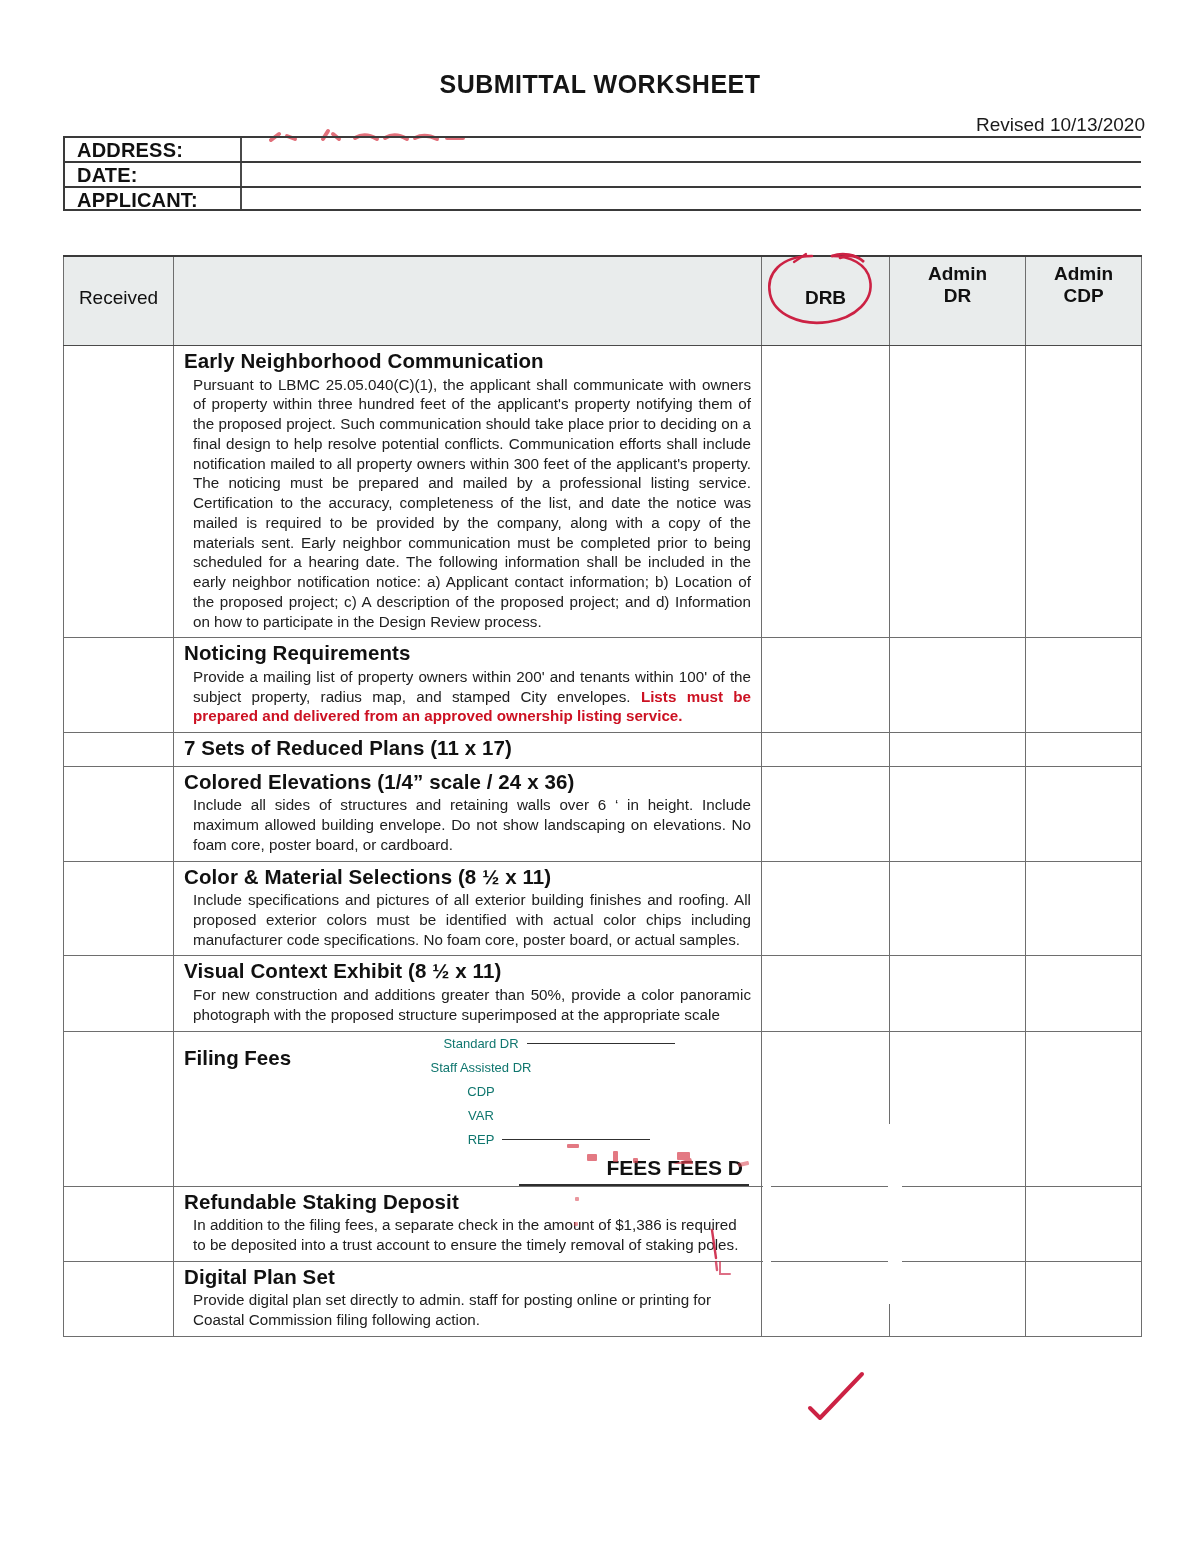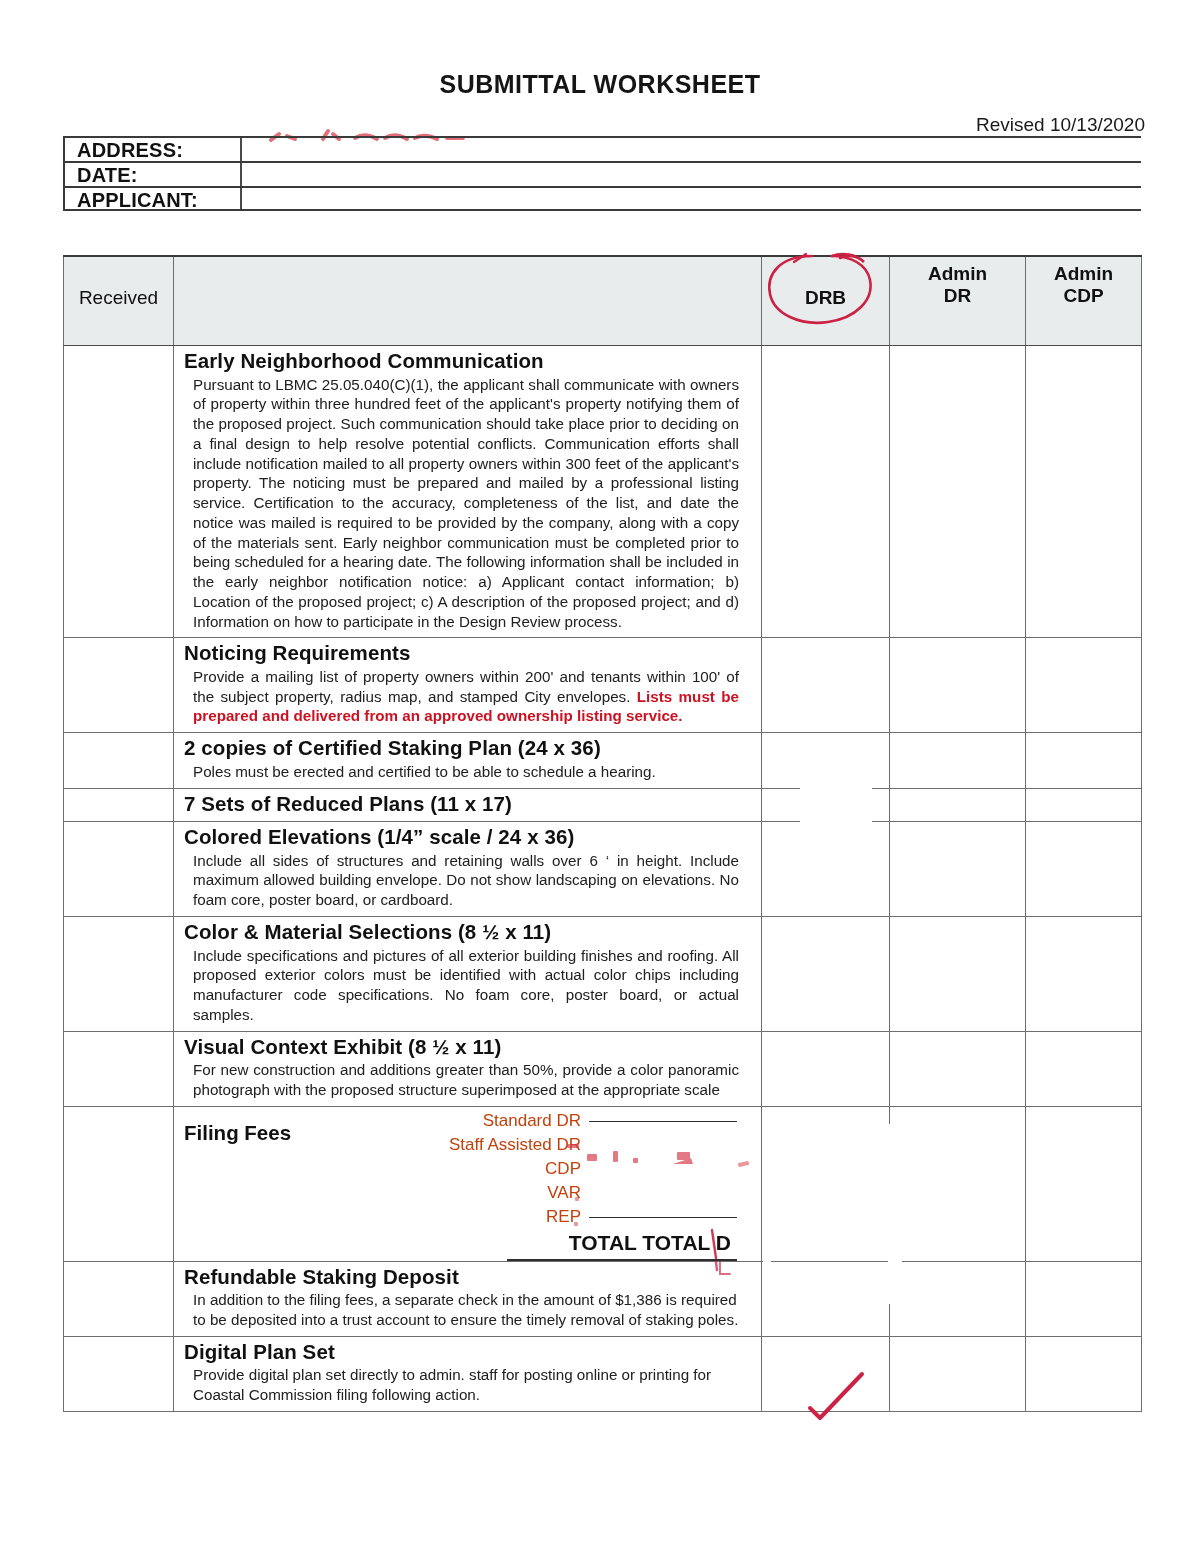--- a/index.html
+++ b/index.html
@@ -135,21 +135,21 @@
 
   
   td.cell-received,
   td.cell-drb,
   td.cell-adr,
   td.cell-acdp {
     background: #ffffff;
   }
 
   td.cell-item {
-    padding: 2px 20px 4px 8px;
+    padding: 2px 8px 4px 8px;
   }
   .item-title {
     font-size: 20.5px;
     font-weight: bold;
     line-height: 1.2;
     color: #111;
     letter-spacing: 0.1px;
     margin: 1px 0 1px 2px;
   }
   .item-body {
@@ -178,23 +178,24 @@
   .fees-list {
     position: absolute;
     right: 4px;
     top: 2px;
     width: 380px;
     text-align: right;
   }
   .fee-line {
     position: relative;
     height: 24px;
-    font-size: 17px;
-    color: #c2410c;
+    font-size: 13px;
+    color: #0f766e;
     white-space: nowrap;
+    text-align: center;
   }
   .fee-label { display: inline-block; vertical-align: top; }
   .fee-rule {
     display: inline-block;
     width: 148px;
     height: 1px;
     margin-left: 8px;
     vertical-align: 4px;
     background: transparent;
   }
@@ -318,30 +319,20 @@
       <td class="cell-received"></td>
       <td class="cell-item">
         <div class="item-title">Noticing Requirements</div>
         <div class="item-body"><span>Provide a mailing list of property owners within 200' and tenants within 100' of the subject property, radius map, and stamped City envelopes. </span><span class="red">Lists must be prepared and delivered from an approved ownership listing service.</span></div>
       </td>
       <td class="cell-drb"></td>
       <td class="cell-adr"></td>
       <td class="cell-acdp"></td>
     </tr>
 
-    <tr>
-      <td class="cell-received"></td>
-      <td class="cell-item">
-        <div class="item-title">2 copies of Certified Staking Plan (24 x 36)</div>
-        <div class="item-body nojust">Poles must be erected and certified  to be able to schedule a hearing.</div>
-      </td>
-      <td class="cell-drb"></td>
-      <td class="cell-adr"></td>
-      <td class="cell-acdp"></td>
-    </tr>
 
     <tr>
       <td class="cell-received"></td>
       <td class="cell-item">
         <div class="item-title">7 Sets of Reduced Plans (11 x 17)</div>
       </td>
       <td class="cell-drb"></td>
       <td class="cell-adr"></td>
       <td class="cell-acdp"></td>
     </tr>
@@ -394,21 +385,21 @@
             <div class="fee-line">
               <span class="fee-label">CDP</span><span class="fee-rule"></span>
             </div>
             <div class="fee-line">
               <span class="fee-label">VAR</span><span class="fee-rule"></span>
             </div>
             <div class="fee-line">
               <span class="fee-label">REP</span><span class="fee-rule ruled"></span>
             </div>
             <div class="fee-total">
-              <span>TOTAL TOTAL D</span>
+              <span>FEES FEES D</span>
               <span class="fee-total-rule"></span>
             </div>
           </div>
         </div>
       </td>
       <td class="cell-drb"></td>
       <td class="cell-adr"></td>
       <td class="cell-acdp"></td>
     </tr>
 

